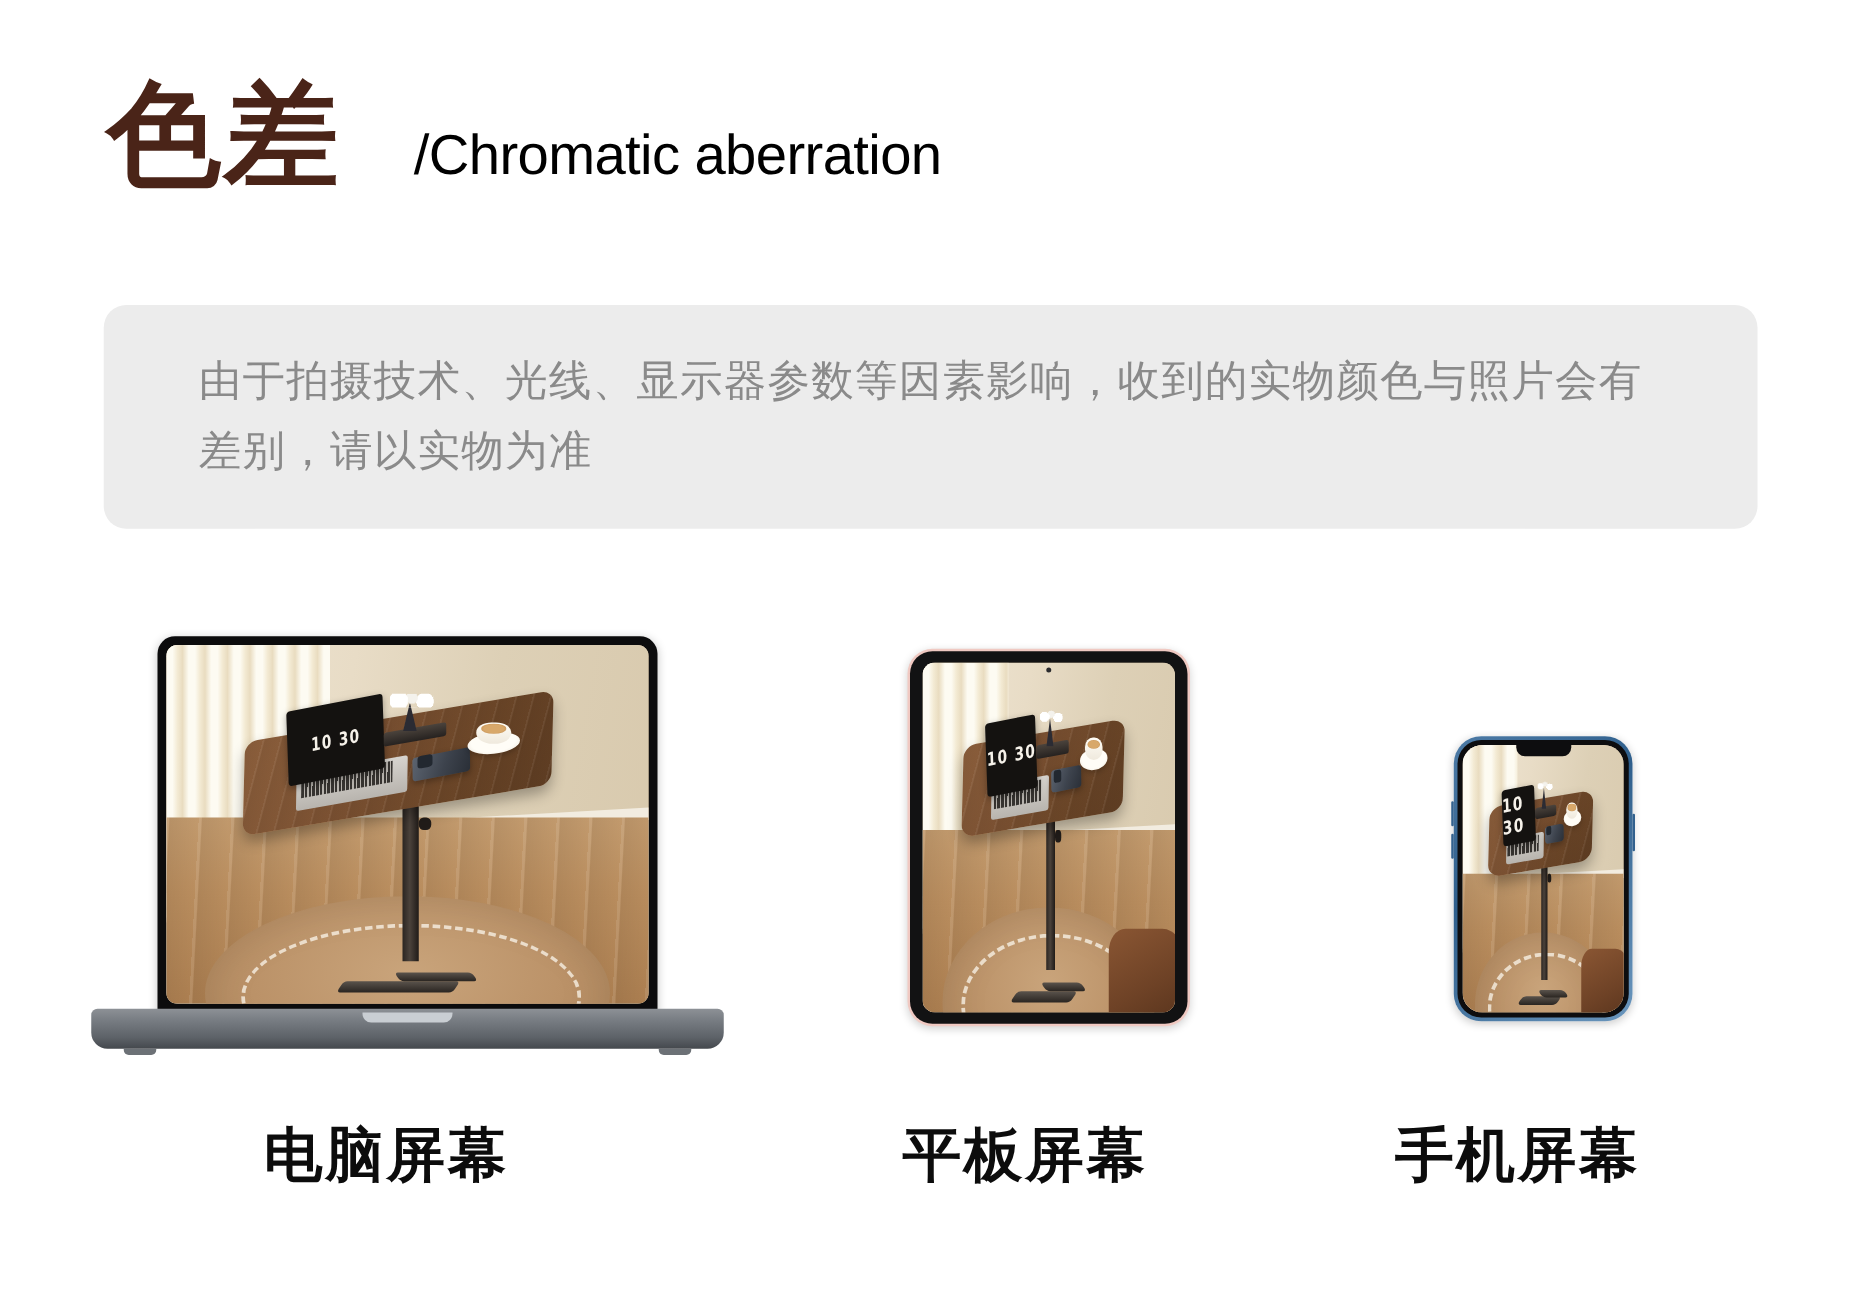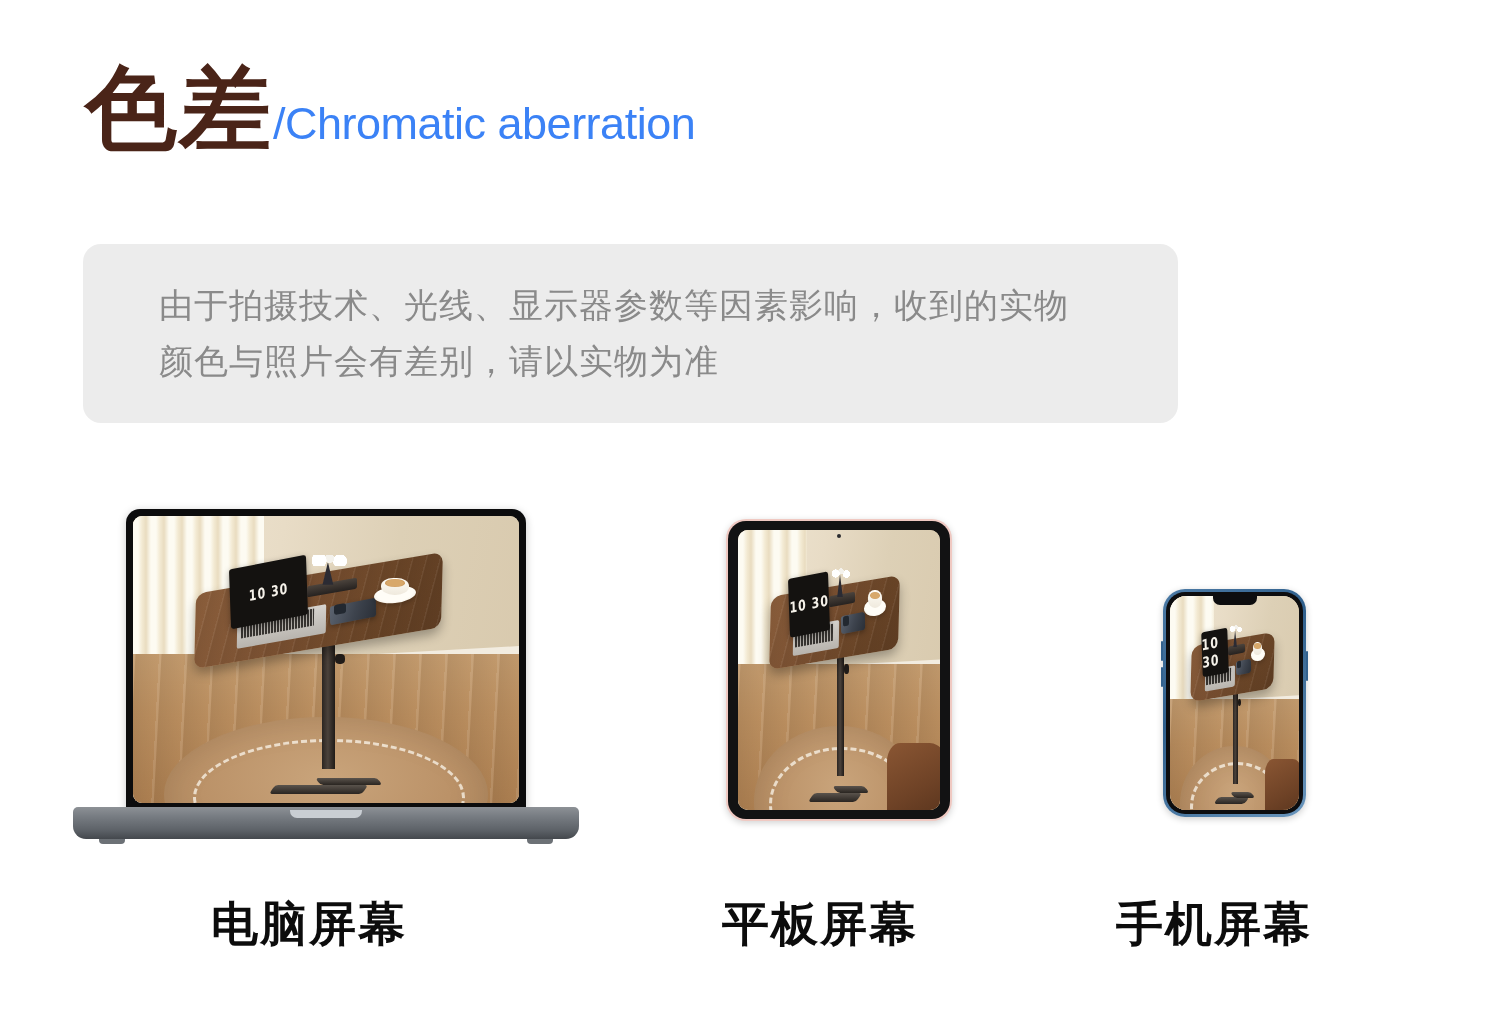--- a/index.html
+++ b/index.html
@@ -13,43 +13,44 @@
     overflow: hidden;
   }
 
   
   .header {
     position: absolute;
     left: 85px;
     top: 62px;
     display: flex;
     align-items: flex-end;
+    gap: 58px;
   }
   .title-cn {
     font-size: 92px;
     font-weight: 700;
     color: #4a2418;
     line-height: 1;
     letter-spacing: 2px;
   }
   .title-en {
     font-size: 45px;
     font-weight: 400;
-    color: #3b82f6;
+    color: #000000;
     line-height: 1;
     padding-bottom: 8px;
     letter-spacing: -0.5px;
   }
 
   
   .notice-box {
     position: absolute;
     left: 83px;
     top: 244px;
-    width: 1095px;
+    width: 1323px;
     height: 179px;
     background: #ececec;
     border-radius: 18px;
     display: flex;
     align-items: center;
   }
   .notice-text {
     font-size: 34px;
     line-height: 1.62;
     color: #8a8a8a;

